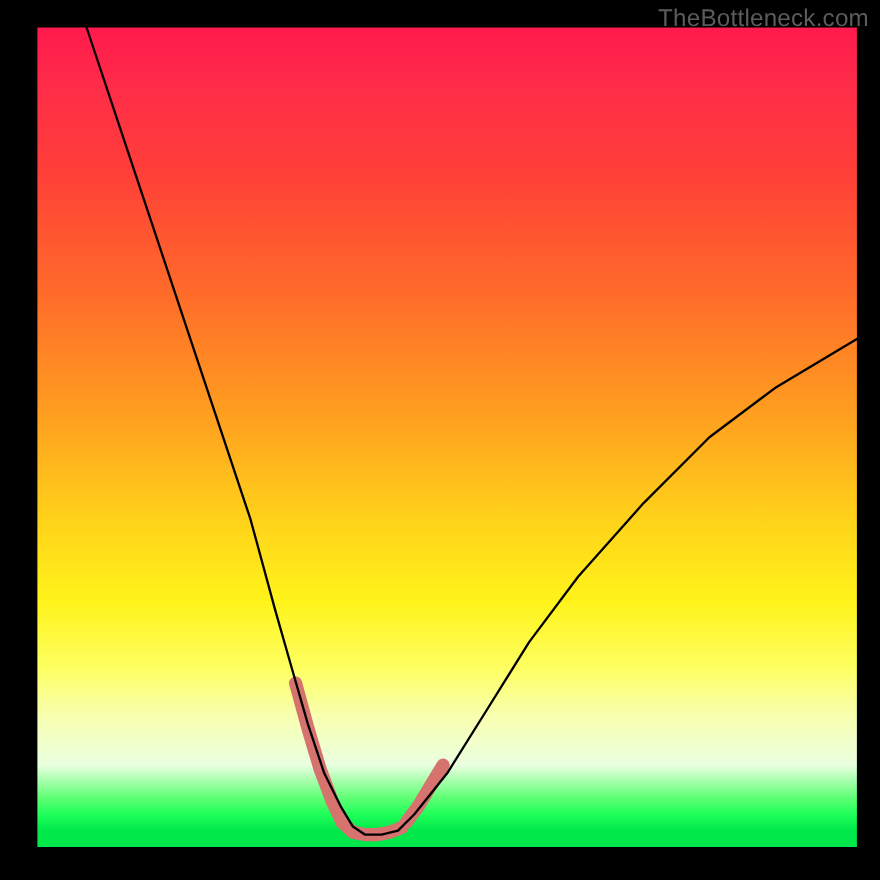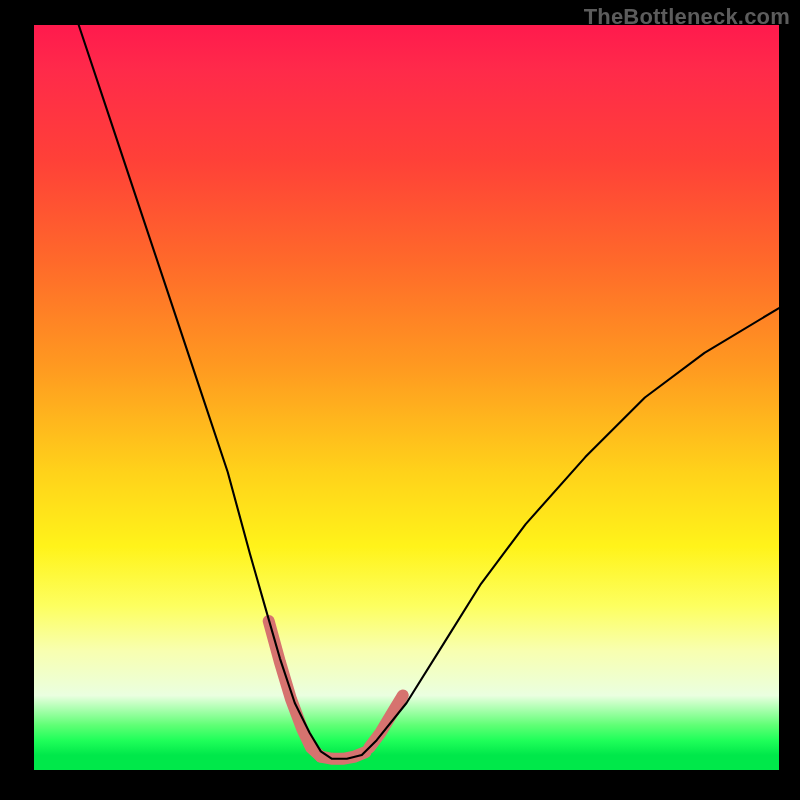--- a/index.html
+++ b/index.html
@@ -43,21 +43,21 @@
       #00e84a 100%
     );
   }
   .watermark {
     position: absolute;
     top: 4px;
     right: 10px;
     color: #5c5c5c;
     font-size: 22px;
     letter-spacing: 0.2px;
-    font-weight: 700;
+    font-weight: 400;
   }
   svg.curve {
     position: absolute;
     left: 0; top: 0;
     width: 745px; height: 745px;
     overflow: visible;
   }
   .line-main {
     fill: none;
     stroke: #000;

